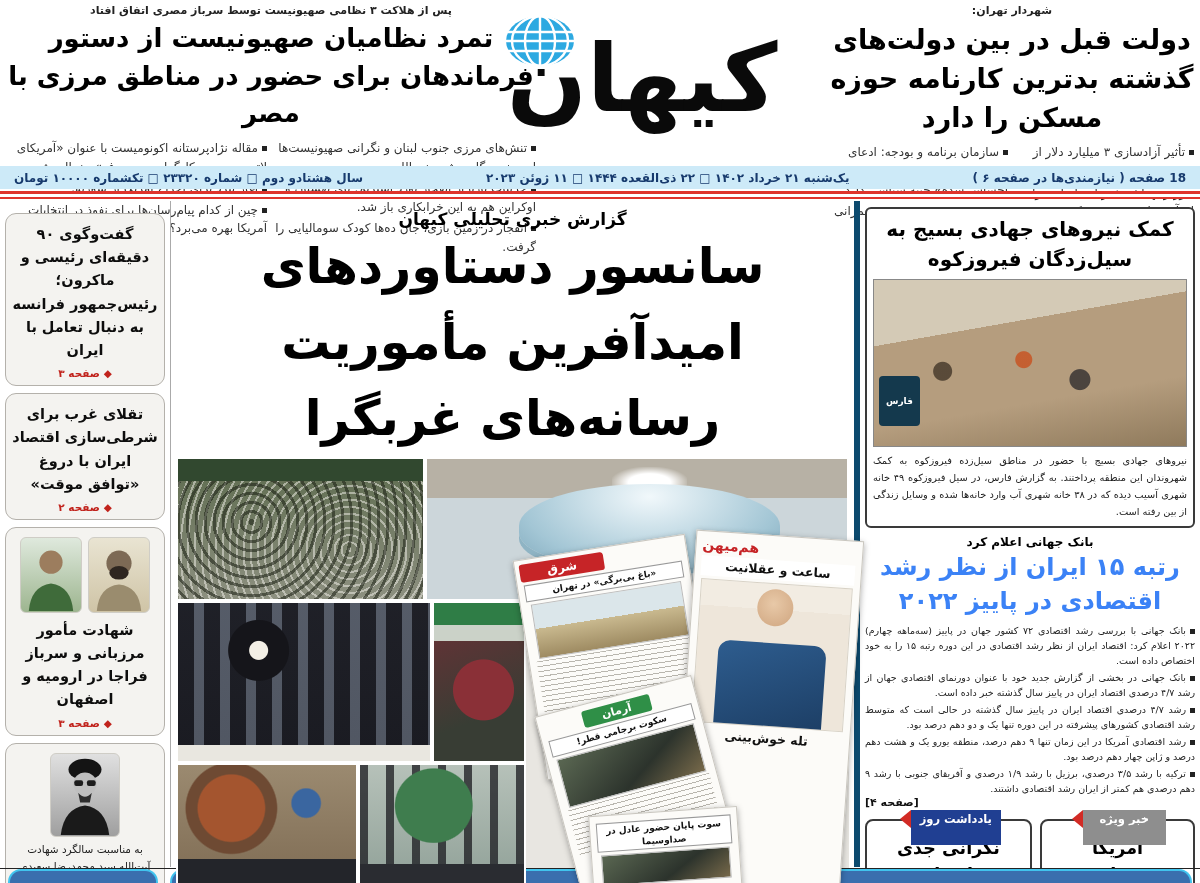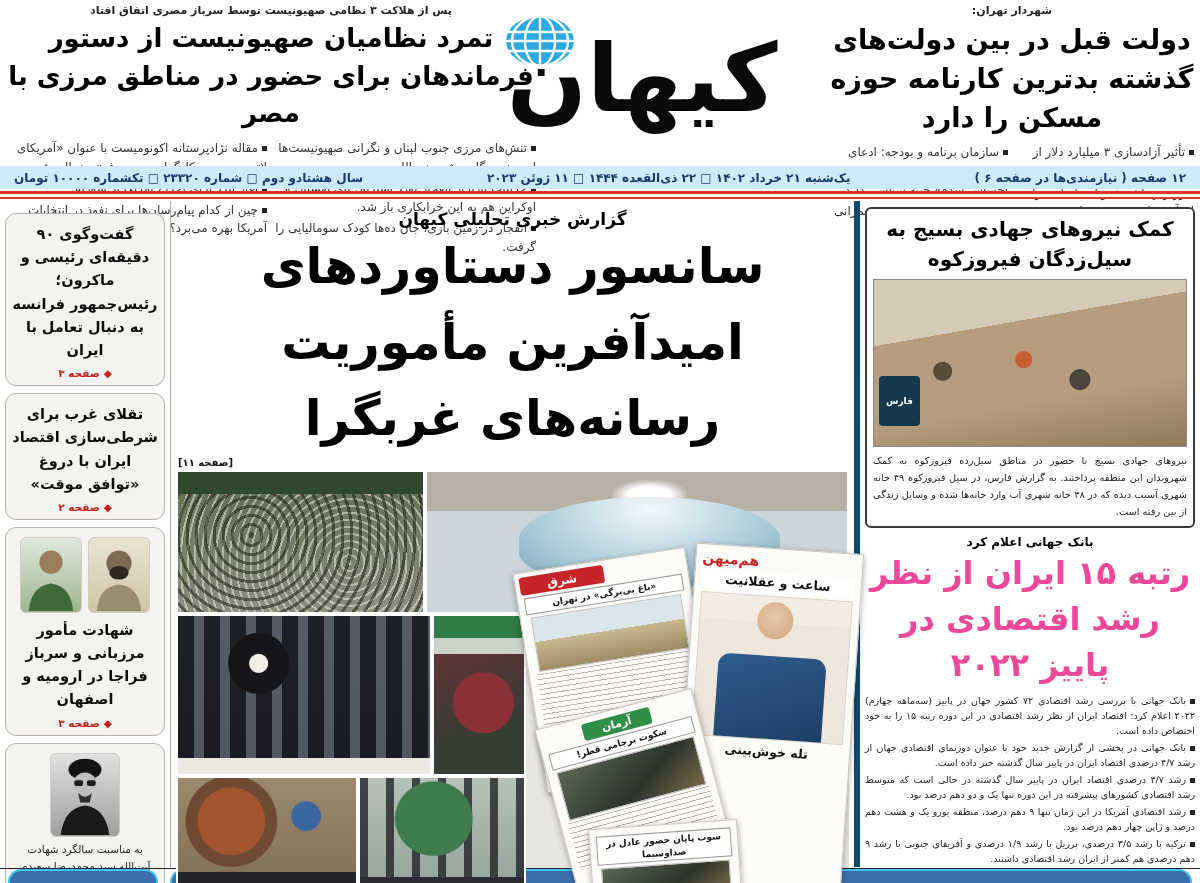--- a/index.html
+++ b/index.html
@@ -128,21 +128,21 @@
               background:
                 radial-gradient(circle at 22% 55%, rgba(40,30,20,.65) 0 9px, rgba(0,0,0,0) 10px),
                 radial-gradient(circle at 48% 48%, rgba(200,80,30,.8) 0 8px, rgba(0,0,0,0) 9px),
                 radial-gradient(circle at 66% 60%, rgba(30,30,35,.7) 0 10px, rgba(0,0,0,0) 11px),
                 linear-gradient(170deg,#d4cab6 0 30%, #b59d7e 30% 68%, #8f7a5c); }
   .fars-badge { position:absolute; left:5px; top:58%; background:#14394d; color:#fff; font-size:9px; font-weight:bold;
               padding:20px 7px; border-radius:4px; }
   .flood-caption { font-size:9.8px; line-height:1.75; text-align:justify; color:#1a1a1a; margin-top:5px; }
   .eco { margin-top:7px; }
   .eco-kicker { font-size:12px; font-weight:bold; text-align:center; color:#000000; }
-  .eco-head { font-size:32px; font-weight:900; text-align:center; line-height:1.45; color:#ec4899; margin:1px 0 4px; }
+  .eco-head { font-size:24px; font-weight:900; text-align:center; line-height:1.45; color:#3b82f6; margin:1px 0 4px; }
   .eco-bullet { font-size:9.5px; line-height:1.58; text-align:justify; color:#222; margin-bottom:2px; }
   .eco-pageref { font-size:11px; font-weight:bold; text-align:left; color:#111; margin-top:-2px; }
   .mini-row { display:flex; gap:8px; margin-top:10px; }
   .mini-box { position:relative; border:2px solid #3a3a3a; border-radius:8px; background:#fff; padding:14px 6px 4px; text-align:center; }
   #box-special { width:47%; }
   #box-note { flex:1; }
   .banner { position:absolute; top:-11px; right:18%; min-width:55%; height:35px; line-height:19px;
             color:#fff; font-size:11.5px; font-weight:bold; text-align:center; }
   .banner.gray { background:#8e8e8e; }
   .banner.navy { background:#203f92; }
@@ -207,21 +207,21 @@
         <div class="hl-col">
           <div class="bullet"><span class="sq"></span><span>سازمان برنامه و بودجه: ادعای مرکز پژوهش‌ها درباره «تورم احساس شده» جنبه سیاسی دارد.</span></div>
           <div class="bullet"><span class="sq"></span><span>تحقق ۱۰۵ درصدی بودجه عمرانی ۱۴۰۱ با وجود تحریم‌ها.</span></div>
           <div class="hl-pageref">| صفحات ۱۰ و ۴ |</div>
         </div>
       </div>
     </div>
   </div>
 
   <div id="infobar" style="position:absolute; top:166px; bottom:auto;">
-    <span>۱۲ صفحه ( نیازمندی‌ها در صفحه ۶ )</span>
+    <span>18 صفحه ( نیازمندی‌ها در صفحه ۶ )</span>
     <span>یک‌شنبه ۲۱ خرداد ۱۴۰۲ □ ۲۲ ذی‌القعده ۱۴۴۴ □ ۱۱ ژوئن ۲۰۲۳</span>
     <span>سال هشتادو دوم □ شماره ۲۳۳۲۰ □ تکشماره ۱۰۰۰۰ تومان</span>
   </div>
   <div id="redrule" style="position:absolute; top:191px; bottom:auto;"></div>
 
   <div id="main" style="top:201px;">
 
     <div id="leftcol">
       <div class="flood-box">
         <div class="flood-head">کمک نیروهای جهادی بسیج به سیل‌زدگان فیروزکوه</div>
@@ -252,21 +252,20 @@
           <div class="banner navy">یادداشت روز</div>
           <div class="mini-head">نگرانی جدی درباره لایحه حجاب</div>
 
         </div>
       </div>
     </div>
 
     <div id="center">
       <div id="lead-kicker">گزارش خبری تحلیلی کیهان</div>
       <div id="lead-headline">سانسور دستاوردهای امیدآفرین مأموریت رسانه‌های غربگرا</div>
-      <div id="lead-pageref">[صفحه ۱۱]</div>
 
       <div id="collage">
         <div class="tile" id="t-crowd"></div>
         <div class="tile" id="t-fountain">
           <div class="spray"></div>
           <div class="bowl"></div>
         </div>
         <div class="tile" id="t-raisi"></div>
         <div class="tile" id="t-mourn"></div>
         <div class="tile" id="t-industr"></div>

